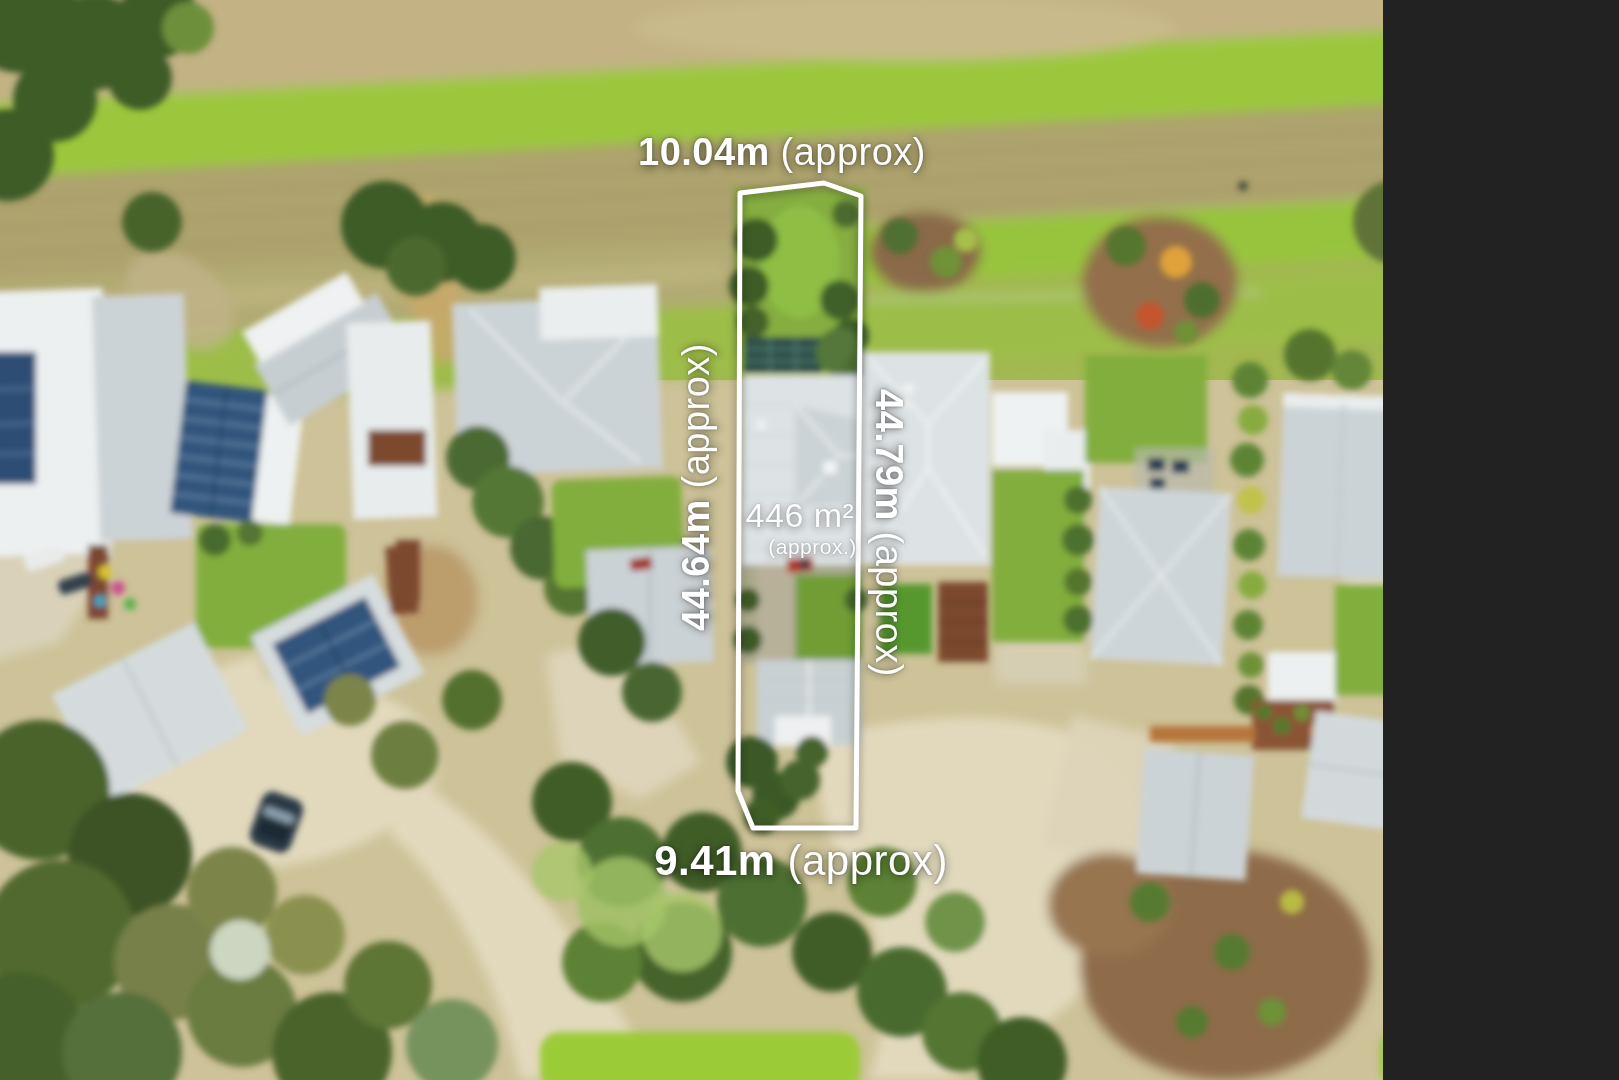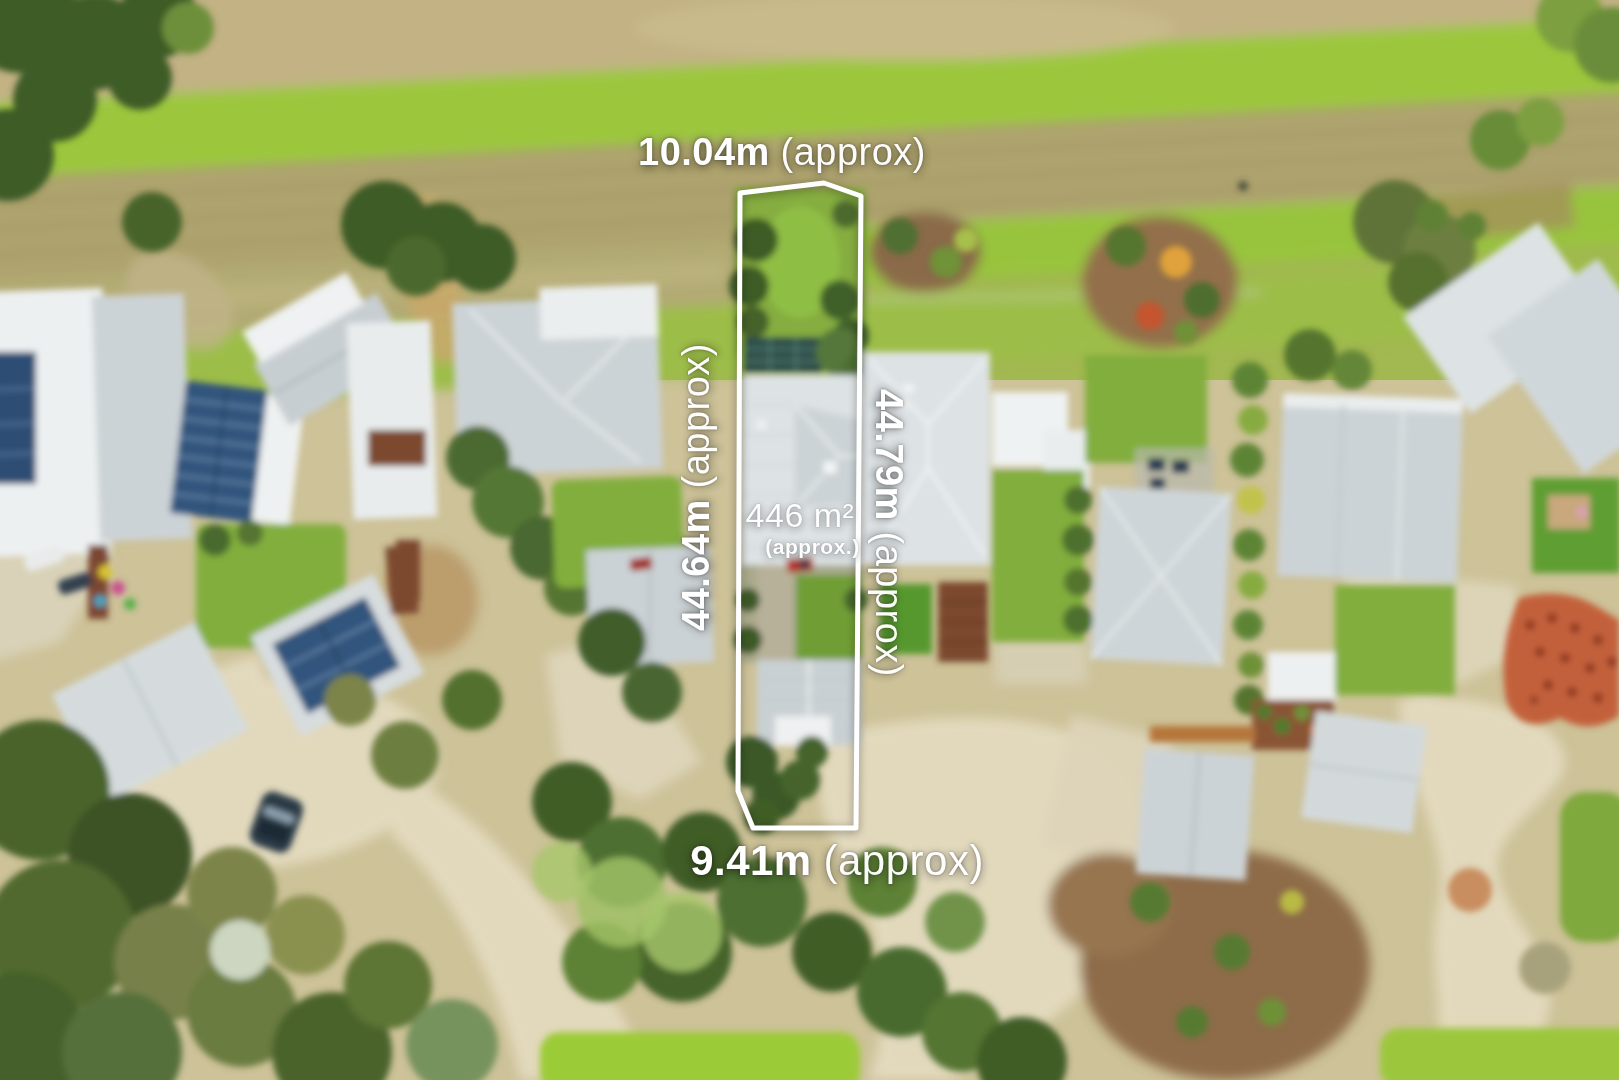--- a/index.html
+++ b/index.html
@@ -1,31 +1,31 @@
 <!DOCTYPE html>
 <html><head>
 <meta charset="utf-8">
 <style>
   html,body{margin:0;padding:0;background:#222;}
-  .stage{position:relative;width:1619px;height:1080px;overflow:hidden;
+  .stage{position:relative;width:1383px;height:1080px;overflow:hidden;
          font-family:"Liberation Sans",sans-serif;background:#c2410c;}
   .stage svg{position:absolute;left:0;top:0;}
   .overlay-label{position:absolute;color:#fff;white-space:nowrap;line-height:1;
     letter-spacing:.5px;
     text-shadow:0 2px 10px rgba(0,0,0,.55),0 0 3px rgba(0,0,0,.35);}
   .overlay-label .val{font-weight:700;}
   .overlay-label .qual{font-weight:400;margin-left:.28em;opacity:.97;}
   .lbl-top{left:782px;top:152px;font-size:38px;transform:translate(-50%,-50%);}
-  .lbl-bottom{left:801px;top:861px;font-size:42px;transform:translate(-50%,-50%);margin-left:36px;}
+  .lbl-bottom{left:801px;top:861px;font-size:42px;transform:translate(-50%,-50%);}
   .lbl-left{left:696px;top:487px;font-size:38px;transform:translate(-50%,-50%) rotate(-90deg);}
   .lbl-right{left:889px;top:533px;font-size:38px;transform:translate(-50%,-50%) rotate(90deg);}
   .lbl-area{left:800px;top:524px;transform:translate(-50%,-50%);text-align:center;
     text-shadow:0 2px 8px rgba(0,0,0,.45),0 0 2px rgba(0,0,0,.25);opacity:.96;}
   .lbl-area .area-val{font-size:34px;font-weight:400;display:block;margin-top:6px;}
-  .lbl-area .area-qual{font-size:21px;font-weight:700;display:block;margin-top:4px;margin-left:25px;}
+  .lbl-area .area-qual{font-size:21px;font-weight:400;display:block;margin-top:4px;margin-left:25px;}
   .boundary-path{filter:drop-shadow(0 2px 4px rgba(0,0,0,.4));}
 </style>
 </head>
 <body>
 
 <div class="stage">
 <svg width="1619" height="1080" viewBox="0 0 1619 1080">
   <defs>
     <filter id="b6" x="-20%" y="-20%" width="140%" height="140%">
           <feGaussianBlur stdDeviation="6"></feGaussianBlur>

